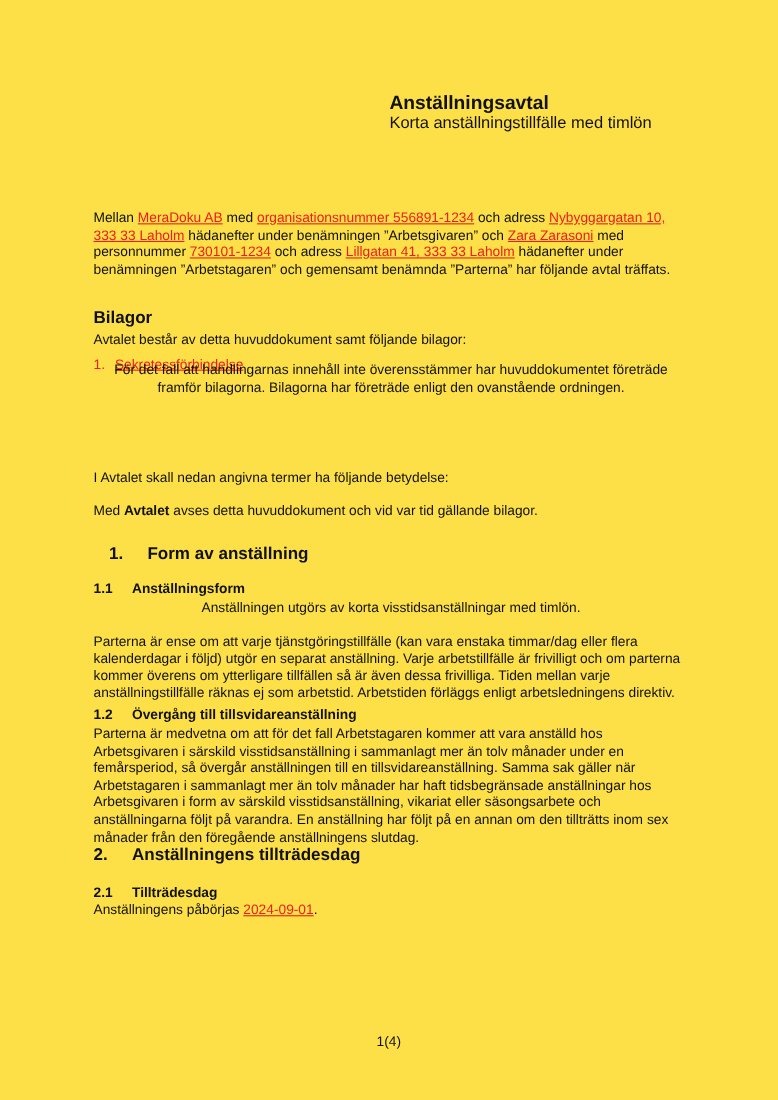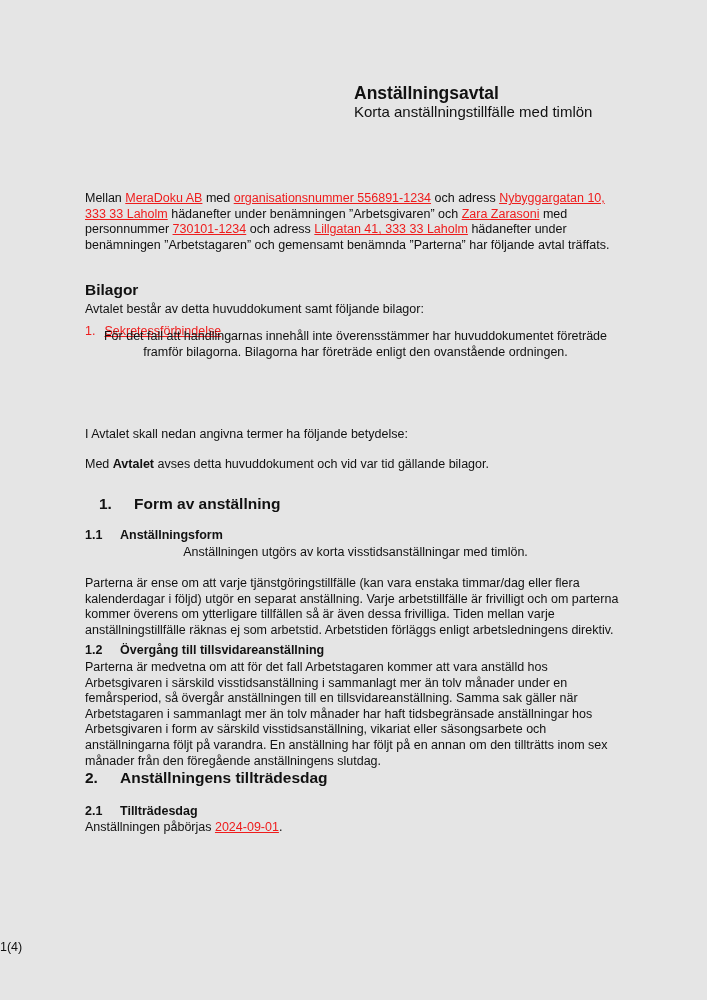--- a/index.html
+++ b/index.html
@@ -5,38 +5,38 @@
   :root { --red:#ee1c1c; --ink:#111; }
   * { margin:0; padding:0; box-sizing:border-box; }
   html,body { background:#fff; }
   body {
     font-family:"Liberation Sans","DejaVu Sans",sans-serif;
     color:var(--ink);
   }
   .page {
     position:relative;
     width:707px; height:1000px;
-    background:#e5e5e5;
+    background:#fde047;
     overflow:hidden;
   }
   .block { position:absolute; left:85px; width:541px; }
   .body-text { font-size:12.5px; line-height:15.6px; color:var(--ink); }
   .red { color:var(--red);text-decoration:underline; }
   .bold { font-weight:bold; }
 
   .doc-title { font-size:17.5px; font-weight:bold; line-height:20px; }
   .doc-subtitle { font-size:15px; line-height:18px; }
 
   .h-major { font-size:15.5px; font-weight:bold; line-height:18px; }
   .h-sub { font-size:12.5px; font-weight:bold; line-height:15.6px; }
 
   .num { display:inline-block; width:35px; }
   .att-num { display:inline-block; margin-right:9px; }
 
-  .footer { position:absolute; left:0; top:940px; width:707px; text-align:left;
+  .footer { position:absolute; left:0; top:940px; width:707px; text-align:center;
             font-size:12.5px; color:var(--ink); }
 </style>
 </head>
 <body>
 
 <div class="page">
 
   <div class="block" style="left:354px; top:83px; width:320px;">
     <div class="doc-title">Anställningsavtal</div>
     <div class="doc-subtitle">Korta anställningstillfälle med timlön</div>
@@ -57,17 +57,17 @@
   <h3 class="block h-sub" style="top:528px;"><span class="num">1.1</span><span>Anställningsform</span></h3>
   <p class="block body-text" style="top:545px;text-align:center;">Anställningen utgörs av korta visstidsanställningar med timlön.</p>
   <p class="block body-text" style="top:576px;">Parterna är ense om att varje tjänstgöringstillfälle (kan vara enstaka timmar/dag eller flera kalenderdagar i följd) utgör en separat anställning. Varje arbetstillfälle är frivilligt och om parterna kommer överens om ytterligare tillfällen så är även dessa frivilliga. Tiden mellan varje anställningstillfälle räknas ej som arbetstid. Arbetstiden förläggs enligt arbetsledningens direktiv.</p>
 
   <h3 class="block h-sub" style="top:643px;"><span class="num">1.2</span><span>Övergång till tillsvidareanställning</span></h3>
   <p class="block body-text" style="top:660px;">Parterna är medvetna om att för det fall Arbetstagaren kommer att vara anställd hos Arbetsgivaren i särskild visstidsanställning i sammanlagt mer än tolv månader under en femårsperiod, så övergår anställningen till en tillsvidareanställning. Samma sak gäller när Arbetstagaren i sammanlagt mer än tolv månader har haft tidsbegränsade anställningar hos Arbetsgivaren i form av särskild visstidsanställning, vikariat eller säsongsarbete och anställningarna följt på varandra. En anställning har följt på en annan om den tillträtts inom sex månader från den föregående anställningens slutdag.</p>
 
   <h2 class="block h-major" style="top:769px;"><span class="num">2.</span><span>Anställningens tillträdesdag</span></h2>
 
   <h3 class="block h-sub" style="top:804px;"><span class="num">2.1</span><span>Tillträdesdag</span></h3>
-  <p class="block body-text" style="top:820px;"><span>Anställningen påbörjas </span><span class="red">2024-09-01</span><span>.</span></p>
+  <p class="block body-text" style="top:820px;"><span>Anställningens påbörjas </span><span class="red">2024-09-01</span><span>.</span></p>
 
   <div class="footer">1(4)</div>
 
 </div>
 
 </body></html>

